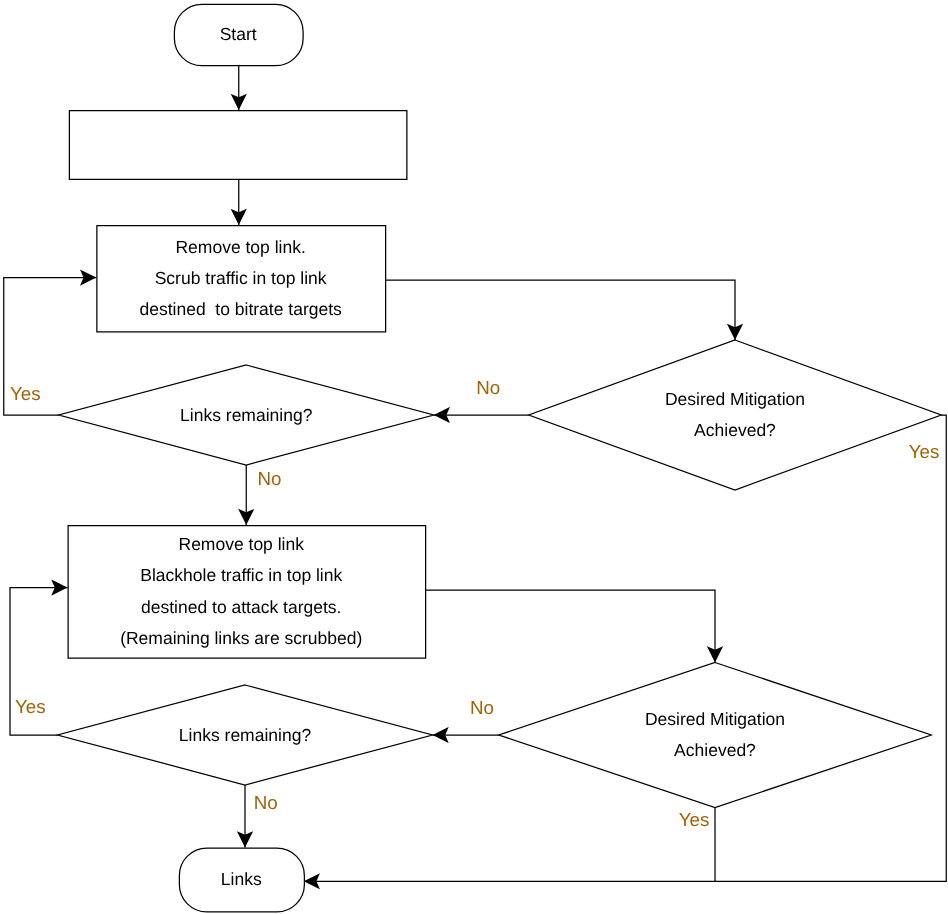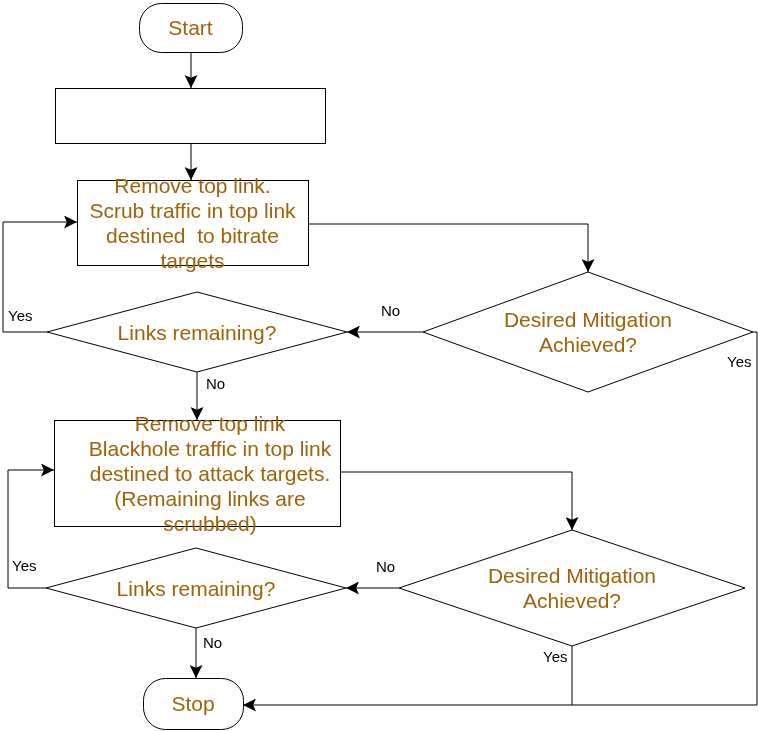--- a/index.html
+++ b/index.html
@@ -13,30 +13,30 @@
     overflow: hidden;
   }
   .canvas svg { position: absolute; left: 0; top: 0; }
   .node-label {
     position: absolute;
     display: flex;
     align-items: center;
     justify-content: center;
     text-align: center;
     white-space: pre-wrap;
-    font-size: 21px;
+    font-size: 14px;
     line-height: 25px;
-    color: #a16207;
+    color: #000000;
     pointer-events: none;
   }
   .edge-label {
     position: absolute;
     font-size: 15px;
     line-height: 18px;
-    color: #000000;
+    color: #a16207;
     white-space: nowrap;
     pointer-events: none;
   }
 </style>
 </head>
 <body>
 
 <div class="canvas">
 
   <svg width="758" height="731" viewBox="0 0 758 731">
@@ -79,31 +79,31 @@
 
   <div class="node-label" style="left:77px;  top:180px; width:231px; height:85px;">Remove top link.
 Scrub traffic in top link
 destined  to bitrate targets</div>
 
   <div class="node-label" style="left:47px;  top:292px; width:300px; height:80px;">Links remaining?</div>
 
   <div class="node-label" style="left:423px; top:272px; width:330px; height:120px;">Desired Mitigation
 Achieved?</div>
 
-  <div class="node-label" style="left:67px;  top:420px; width:286px; height:106px;">Remove top link
+  <div class="node-label" style="left:50px;  top:420px; width:286px; height:106px;">Remove top link
 Blackhole traffic in top link
 destined to attack targets.
 (Remaining links are scrubbed)</div>
 
   <div class="node-label" style="left:46px;  top:548px; width:300px; height:80px;">Links remaining?</div>
 
   <div class="node-label" style="left:399px; top:530px; width:346px; height:116px;">Desired Mitigation
 Achieved?</div>
 
-  <div class="node-label" style="left:143px; top:678px; width:100px; height:51px;">Stop</div>
+  <div class="node-label" style="left:143px; top:678px; width:100px; height:51px;">Links</div>
 
   <div class="edge-label" style="left:8px;   top:307px;">Yes</div>
   <div class="edge-label" style="left:381px; top:302px;">No</div>
   <div class="edge-label" style="left:206px; top:375px;">No</div>
   <div class="edge-label" style="left:727px; top:353px;">Yes</div>
   <div class="edge-label" style="left:12px;  top:557px;">Yes</div>
   <div class="edge-label" style="left:376px; top:558px;">No</div>
   <div class="edge-label" style="left:203px; top:634px;">No</div>
   <div class="edge-label" style="left:543px; top:648px;">Yes</div>
 

